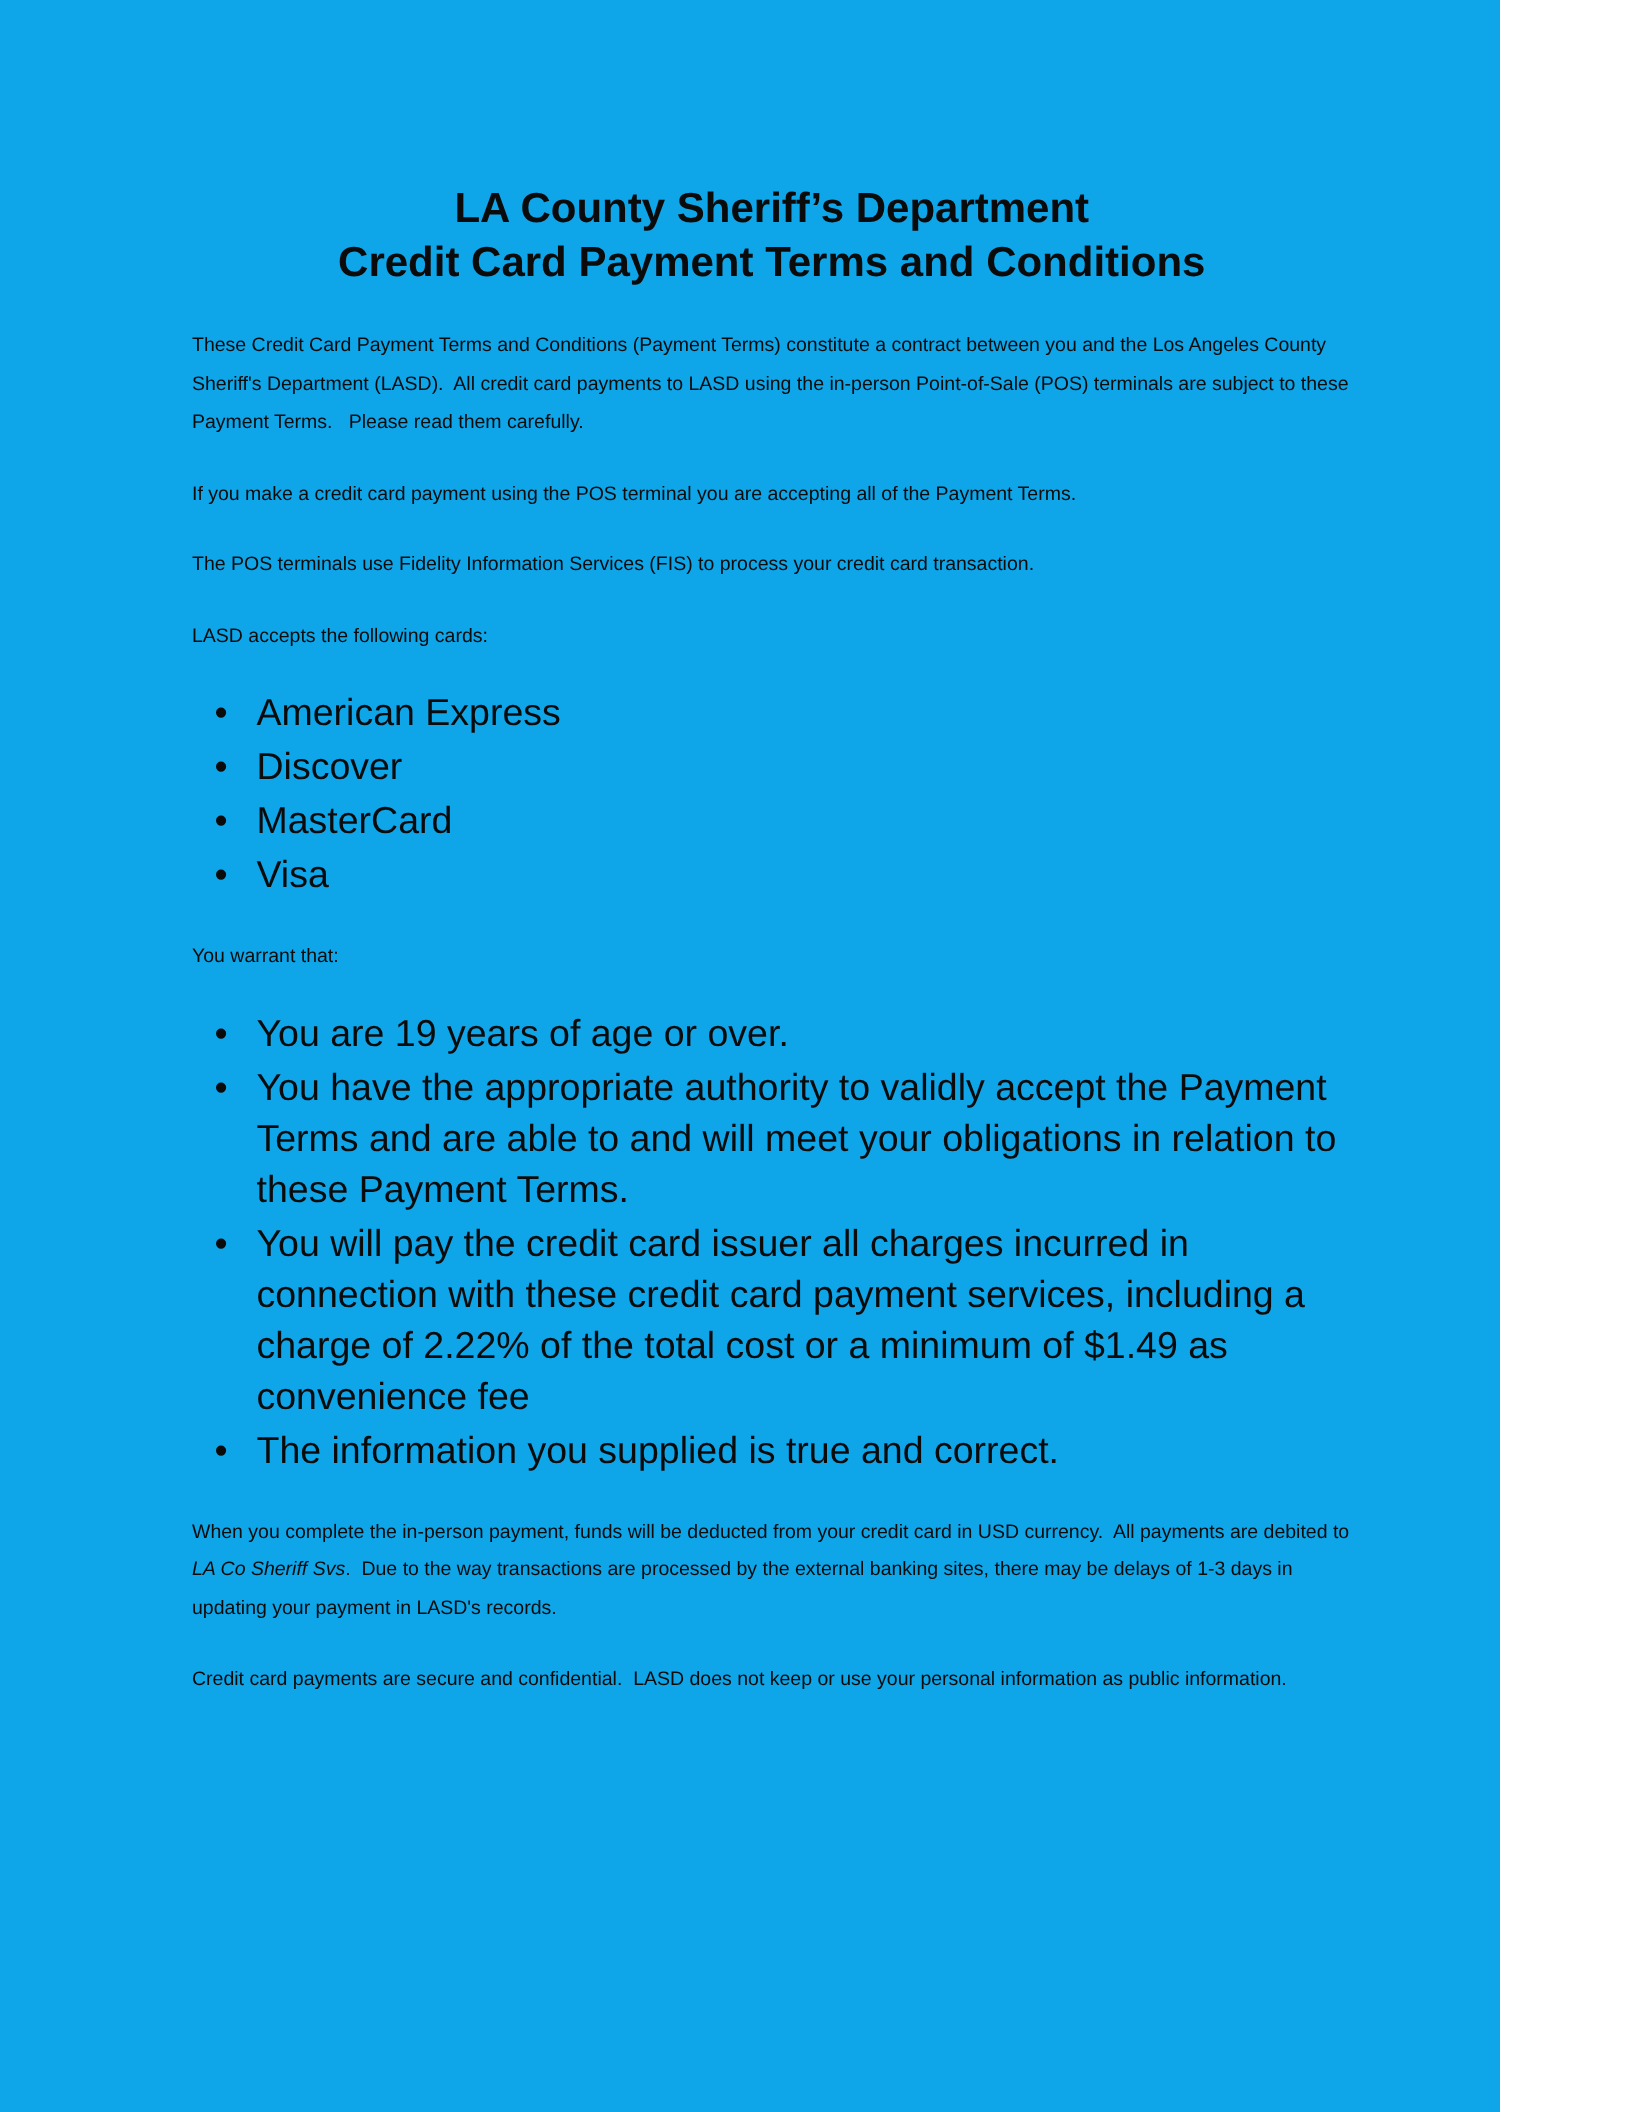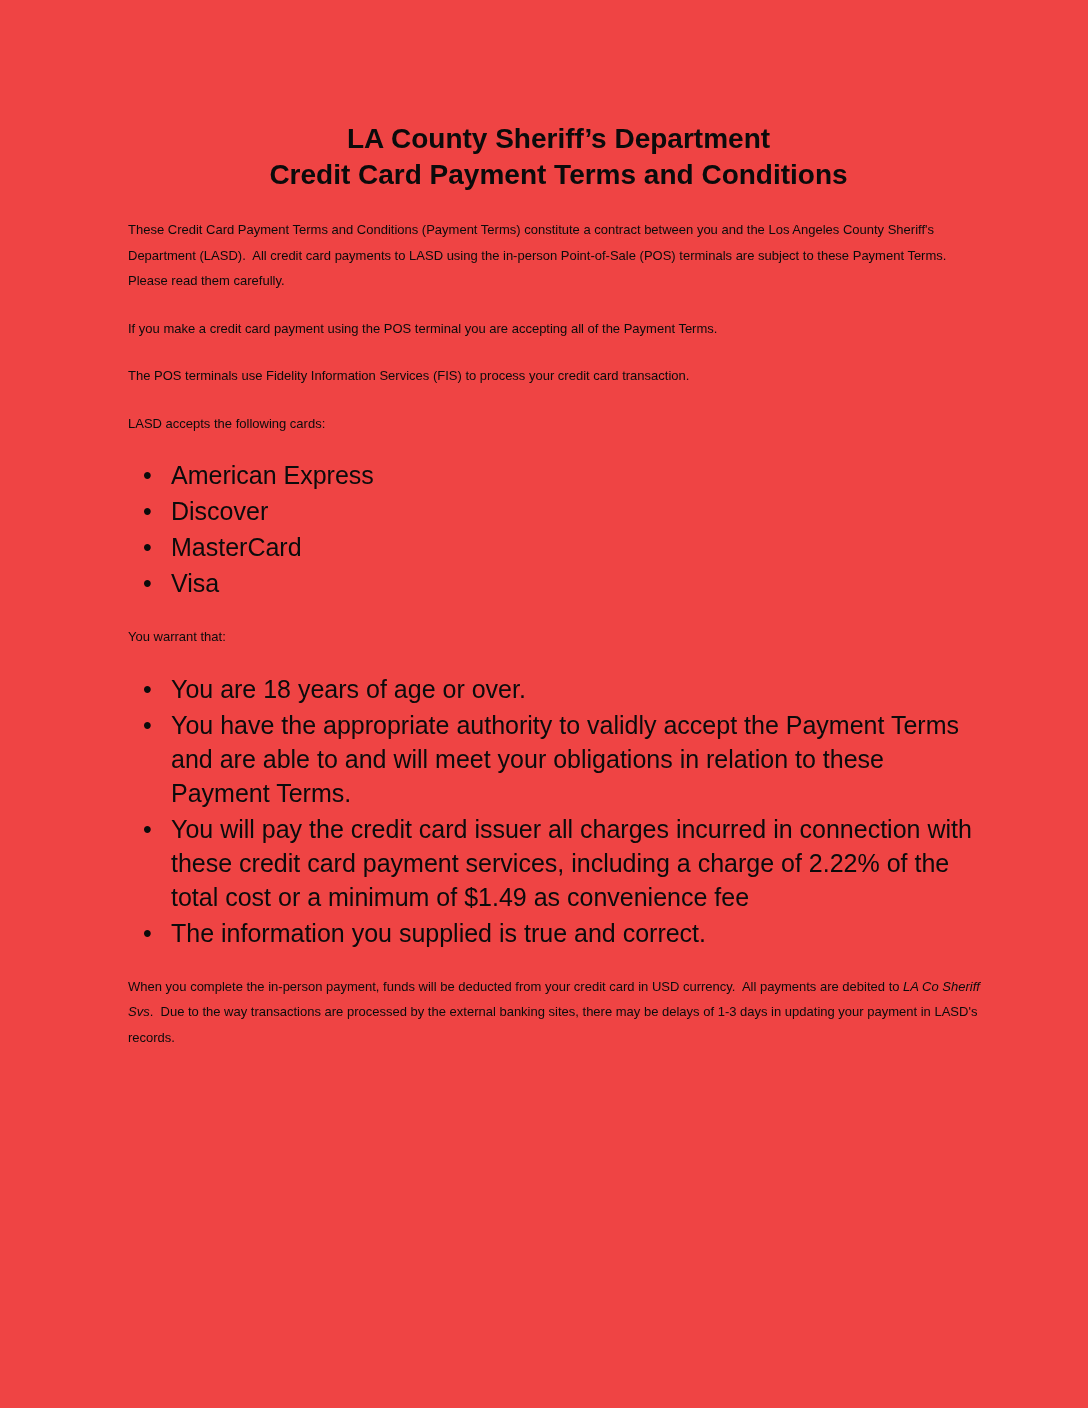--- a/index.html
+++ b/index.html
@@ -2,25 +2,25 @@
 <html><head>
 <meta charset="utf-8">
 <style>
   html, body {
     margin: 0;
     padding: 0;
     background: #ffffff;
   }
   .page {
     position: relative;
-    width: 1088px;
+    width: 1000px;
     height: 1408px;
     box-sizing: border-box;
     padding: 121px 99px 0 128px;
-    background: #ef4444;
+    background: #0ea5e9;
     font-family: "Liberation Sans", "DejaVu Sans", sans-serif;
     color: #0b0b0b;
     overflow: hidden;
   }
   .title-block {
     margin: 0 0 24px 0;
     text-align: center;
   }
   .title-line {
     font-size: 28px;
@@ -79,23 +79,24 @@
   <ul class="doc-list">
     <li>American Express</li>
     <li>Discover</li>
     <li>MasterCard</li>
     <li>Visa</li>
   </ul>
 
   <p class="body-para heading-para">You warrant that:</p>
 
   <ul class="doc-list">
-    <li>You are 18 years of age or over.</li>
+    <li>You are 19 years of age or over.</li>
     <li>You have the appropriate authority to validly accept the Payment Terms and are able to and will meet your obligations in relation to these Payment Terms.</li>
     <li>You will pay the credit card issuer all charges incurred in connection with these credit card payment services, including a charge of 2.22% of the total cost or a minimum of $1.49 as convenience fee</li>
     <li>The information you supplied is true and correct.</li>
   </ul>
 
   <p class="body-para"><span>When you complete the in-person payment, funds will be deducted from your credit card in USD currency.  All payments are debited to </span><span class="italic">LA Co Sheriff Svs</span><span>.  Due to the way transactions are processed by the external banking sites, there may be delays of 1-3 days in updating your payment in LASD's records.</span></p>
 
+  <p class="body-para heading-para">Credit card payments are secure and confidential.  LASD does not keep or use your personal information as public information.</p>
 
 
 </div>
 
 </body></html>

